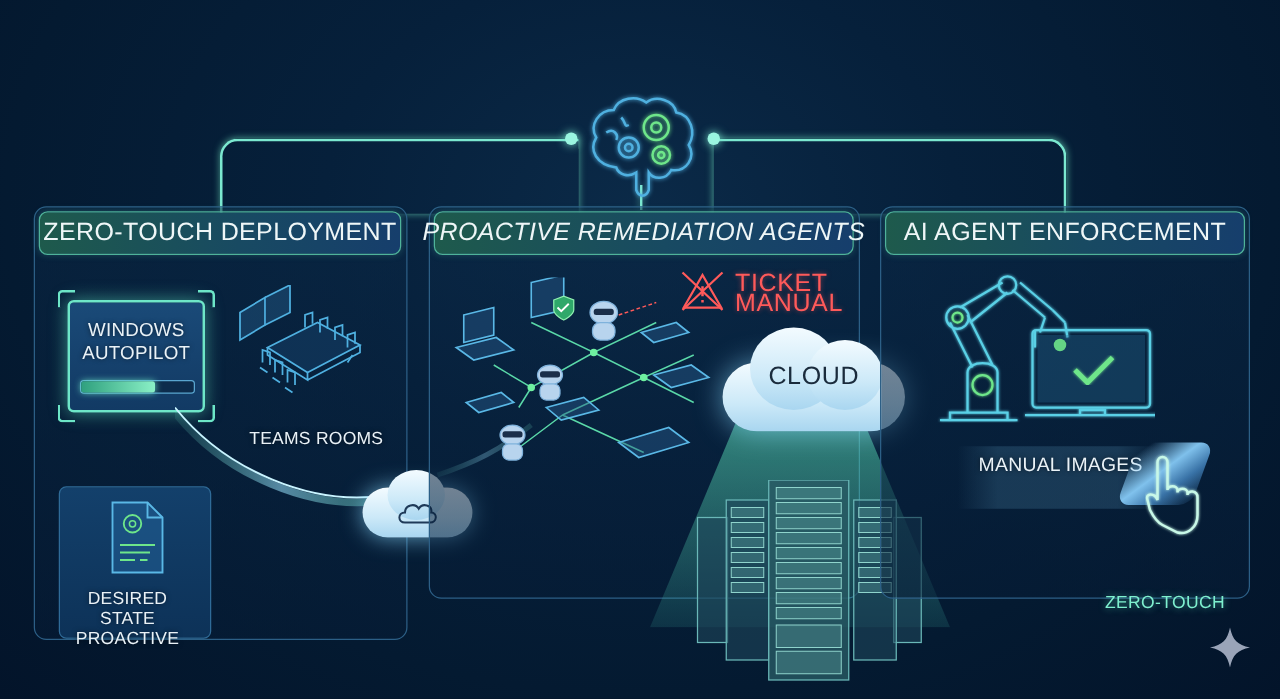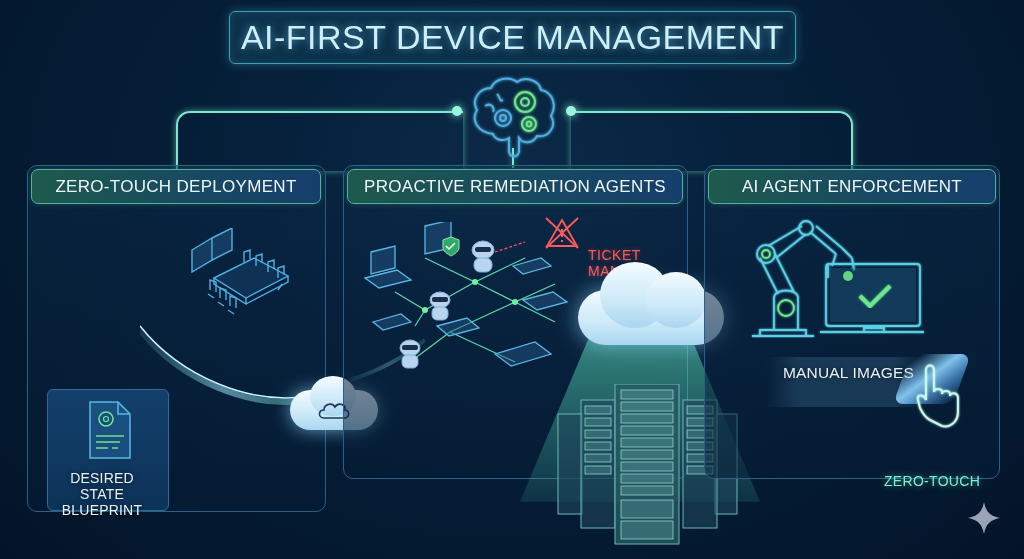--- a/index.html
+++ b/index.html
@@ -10,47 +10,44 @@
   .title-box{left:229px;top:11px;width:565px;height:51px;border:1.5px solid #3f9fb4;border-radius:6px;
     background:linear-gradient(90deg,rgba(14,52,78,0.85),rgba(10,44,70,0.85));
     box-shadow:0 0 10px rgba(80,200,230,0.35), inset 0 0 8px rgba(60,170,200,0.2);
     display:flex;align-items:center;justify-content:center;}
   .title-text{color:#cdeff7;font-size:34px;letter-spacing:0.5px;font-weight:400;
     text-shadow:0 0 8px rgba(120,220,255,0.6);white-space:nowrap;}
   .connector{border-color:#7be8d0;box-shadow:0 0 6px rgba(120,240,200,0.6);}
   .panel{border:1.5px solid #2c5f86;border-radius:10px;background:linear-gradient(180deg,rgba(10,40,70,0.55),rgba(6,28,54,0.55));}
   .panel-header{border:1.5px solid #4fb39a;border-radius:7px;
     background:linear-gradient(90deg,#1e5a4c 0%,#184a62 55%,#163e6c 100%);
-    display:flex;align-items:center;justify-content:center;color:#eef6f7;font-size:17px;letter-spacing:0.3px;white-space:nowrap;
+    display:flex;align-items:center;justify-content:center;color:#eef6f7;font-size:20px;letter-spacing:0.3px;white-space:nowrap;
     box-shadow:0 0 6px rgba(90,200,170,0.25);}
   .autopilot{border:2px solid #6ee6c8;border-radius:5px;background:linear-gradient(180deg,#1a4a78,#123a64);
     box-shadow:0 0 14px rgba(100,240,200,0.5);}
   .corner{border-color:#6ee6c8;border-style:solid;width:12px;height:12px;}
   .label-white{color:#eaf2f7;font-size:15px;text-align:center;line-height:18px;letter-spacing:0.2px;text-shadow:0 0 4px rgba(0,0,0,0.6);}
   .cloud-shape{background:linear-gradient(180deg,#f3fbff 0%,#cce9f8 60%,#a9d6f0 100%);}
   .pki-text{color:#1a2b3c;font-size:20px;text-align:center;line-height:22px;letter-spacing:0.5px;}
-  .ticket-text{color:#ff5a5a;font-size:14px;line-height:16px;letter-spacing:0.5px;text-shadow:0 0 4px rgba(255,80,80,0.5);margin-top:28px;}
+  .ticket-text{color:#ff5a5a;font-size:20px;line-height:16px;letter-spacing:0.5px;text-shadow:0 0 4px rgba(255,80,80,0.5);}
   .zero-touch{color:#7ff0cf;font-size:14px;letter-spacing:0.3px;text-shadow:0 0 6px rgba(100,240,200,0.6);}
   .manual-box{background:linear-gradient(90deg,rgba(20,50,80,0.0),rgba(40,80,110,0.55) 20%,rgba(40,80,110,0.55) 80%,rgba(20,50,80,0));}
   .blueprint{border:1.5px solid #2f6b98;border-radius:6px;background:linear-gradient(180deg,#13406b,#0d3258);}
 </style>
 </head>
 <body>
 
 <div class="stage">
 
   <div class="abs connector" style="left:176px;top:111px;width:285px;height:58px;border-top:2px solid;border-left:2px solid;border-top-left-radius:14px;border-color:#7be8d0;"></div>
   <div class="abs connector" style="left:571px;top:111px;width:280px;height:58px;border-top:2px solid;border-right:2px solid;border-top-right-radius:14px;border-color:#7be8d0;"></div>
   <div class="abs connector" style="left:512px;top:148px;width:0;height:20px;border-left:2px solid;border-color:#7be8d0;"></div>
   <div class="abs" style="left:452px;top:106px;width:10px;height:10px;border-radius:50%;background:#9af5e0;box-shadow:0 0 8px #7be8d0;"></div>
   <div class="abs" style="left:566px;top:106px;width:10px;height:10px;border-radius:50%;background:#9af5e0;box-shadow:0 0 8px #7be8d0;"></div>
 
-  <div class="abs title-box">
-    <span class="title-text">AI-FIRST DEVICE MANAGEMENT</span>
-  </div>
 
   <div class="abs" style="left:463px;top:72px;width:100px;height:90px;">
     <svg width="100" height="90" viewBox="0 0 100 90">
       <defs>
           <filter id="gl">
             <feGaussianBlur stdDeviation="1.5" result="b"></feGaussianBlur>
             <feMerge>
               <feMergeNode in="b"></feMergeNode>
               <feMergeNode in="SourceGraphic"></feMergeNode>
             </feMerge>
@@ -65,48 +62,64 @@
         <circle cx="40" cy="46" r="3" stroke="#4fb0e0"></circle>
         <circle cx="66" cy="52" r="7" stroke="#6ee68a"></circle>
         <circle cx="66" cy="52" r="2.5" stroke="#6ee68a"></circle>
       </g>
     </svg>
   </div>
 
   <div class="abs panel" style="left:27px;top:165px;width:297px;height:345px;"></div>
   <div class="abs panel-header" style="left:31px;top:169px;width:288px;height:33px;">ZERO-TOUCH DEPLOYMENT</div>
 
+  <div class="abs" style="left:46px;top:232px;width:126px;height:106px;">
+    <div class="abs corner" style="left:0;top:0;border-width:2px 0 0 2px;border-radius:4px 0 0 0;"></div>
+    <div class="abs corner" style="right:0;top:0;border-width:2px 2px 0 0;border-radius:0 4px 0 0;"></div>
+    <div class="abs corner" style="left:0;bottom:0;border-width:0 0 2px 2px;border-radius:0 0 0 4px;"></div>
+    <div class="abs corner" style="right:0;bottom:0;border-width:0 2px 2px 0;border-radius:0 0 4px 0;"></div>
+    <div class="abs autopilot" style="left:8px;top:8px;width:106px;height:86px;">
+      <div class="abs label-white" style="left:0;top:14px;width:106px;">
+        <div>WINDOWS</div>
+        <div>AUTOPILOT</div>
+      </div>
+      <div class="abs" style="left:8px;top:62px;width:90px;height:9px;border:1px solid #5aa6d0;border-radius:3px;background:#0d2c4c;">
+        <div style="width:65%;height:100%;border-radius:2px;background:linear-gradient(90deg,#2fa07e,#8af0c6);box-shadow:0 0 6px #6ee6c8;"></div>
+      </div>
+    </div>
+  </div>
 
   <div class="abs" style="left:184px;top:228px;width:110px;height:100px;">
     <svg width="110" height="100" viewBox="0 0 110 100">
       <g fill="none" stroke="#4fb0e0" stroke-width="1.4">
         <path d="M8 22 L28 10 L28 32 L8 44 Z" fill="rgba(60,140,200,0.25)"></path>
         <path d="M28 10 L48 0 L48 22 L28 32" fill="rgba(60,140,200,0.25)"></path>
         <path d="M30 50 L70 30 L104 48 L62 70 Z" fill="rgba(30,80,130,0.35)"></path>
         <path d="M30 50 L30 56 L62 76 L62 70 M62 76 L104 54 L104 48"></path>
         <path d="M60 34 L60 24 L66 22 L66 31 M72 38 L72 28 L78 26 L78 35 M84 44 L84 34 L90 32 L90 41 M94 50 L94 40 L100 38 L100 47"></path>
         <path d="M26 62 L26 52 L32 54 L32 64 M36 70 L36 60 L42 62 L42 72 M46 78 L46 68 L52 70 L52 80"></path>
         <path d="M24 66 l6 4 M34 74 l6 4 M44 82 l6 4 M98 56 l-4 6"></path>
       </g>
     </svg>
   </div>
+  <div class="abs label-white" style="left:188px;top:341px;width:130px;font-size:14px;">TEAMS ROOMS</div>
 
   <div class="abs blueprint" style="left:47px;top:389px;width:120px;height:120px;">
     <div class="abs" style="left:40px;top:10px;width:44px;height:60px;">
       <svg width="44" height="60" viewBox="0 0 44 60">
         <path d="M2 2 L30 2 L42 14 L42 58 L2 58 Z" fill="rgba(40,110,170,0.4)" stroke="#5ab8e6" stroke-width="1.5"></path>
         <path d="M30 2 L30 14 L42 14" fill="none" stroke="#5ab8e6" stroke-width="1.5"></path>
         <circle cx="18" cy="19" r="7" fill="none" stroke="#6ee68a" stroke-width="1.5"></circle>
         <circle cx="18" cy="19" r="2.5" fill="none" stroke="#6ee68a" stroke-width="1.2"></circle>
         <path d="M8 36 H36 M8 42 H32 M8 48 H20 M24 48 H30" stroke="#6ee68a" stroke-width="1.5"></path>
       </svg>
     </div>
     <div class="abs label-white" style="left:0;top:80px;width:108px;font-size:14px;line-height:16px;">
       <div>DESIRED STATE</div>
-      <div>BLUEPRINT</div>
+      <div>PROACTIVE</div>
     </div>
   </div>
 
   <div class="abs" style="left:140px;top:320px;width:300px;height:120px;">
     <svg width="300" height="120" viewBox="0 0 300 120">
       <defs>
         <linearGradient id="strm" x1="0" x2="1">
           <stop offset="0" stop-color="#6ee6c8" stop-opacity="0.2"></stop>
           <stop offset="0.5" stop-color="#9ae4ff" stop-opacity="0.9"></stop>
           <stop offset="1" stop-color="#6ee6c8" stop-opacity="0.5"></stop>
@@ -120,21 +133,21 @@
 
   <div class="abs cloud-shape" style="left:290px;top:390px;width:88px;height:40px;border-radius:20px;box-shadow:0 0 18px rgba(140,220,255,0.7);"></div>
   <div class="abs cloud-shape" style="left:310px;top:376px;width:46px;height:40px;border-radius:50%;"></div>
   <div class="abs" style="left:316px;top:398px;width:36px;height:22px;">
     <svg width="36" height="22" viewBox="0 0 36 22">
         <path d="M8 20 C2 20 2 12 8 12 C8 6 16 4 19 9 C22 4 30 6 29 12 C34 12 34 20 28 20 Z" fill="none" stroke="#1f3a58" stroke-width="1.6"></path>
       </svg>
   </div>
 
   <div class="abs panel" style="left:343px;top:165px;width:343px;height:312px;"></div>
-  <div class="abs panel-header" style="left:347px;top:169px;width:334px;height:33px;">PROACTIVE REMEDIATION AGENTS</div>
+  <div class="abs panel-header" style="left:347px;top:169px;width:334px;height:33px;font-style:italic;">PROACTIVE REMEDIATION AGENTS</div>
 
   <div class="abs" style="left:355px;top:222px;width:240px;height:160px;">
     <svg width="240" height="160" viewBox="0 0 240 160">
       <g stroke="#5ad8a8" stroke-width="1.2" fill="none">
         <path d="M70 36 L120 60 L170 36 M120 60 L160 80 L200 62 M120 60 L70 88 L40 70 M70 88 L60 104 M160 80 L200 100 M95 110 L160 80 M95 110 L55 140 M95 110 L160 140"></path>
       </g>
       <g fill="#6ef0a0">
           <circle cx="120" cy="60" r="3"></circle>
           <circle cx="160" cy="80" r="3"></circle>
           <circle cx="70" cy="88" r="3"></circle>
@@ -216,20 +229,21 @@
           <rect x="132" y="70" width="26" height="8"></rect>
           <rect x="132" y="82" width="26" height="8"></rect>
       </g>
     </svg>
   </div>
 
   <div class="abs cloud-shape" style="left:578px;top:290px;width:146px;height:55px;border-radius:28px;box-shadow:0 0 22px rgba(140,220,255,0.6);"></div>
   <div class="abs cloud-shape" style="left:600px;top:262px;width:70px;height:66px;border-radius:50%;"></div>
   <div class="abs cloud-shape" style="left:646px;top:272px;width:60px;height:56px;border-radius:50%;"></div>
   <div class="abs pki-text" style="left:578px;top:290px;width:146px;">
+    <div>CLOUD</div>
   </div>
 
   <div class="abs panel" style="left:704px;top:165px;width:294px;height:312px;"></div>
   <div class="abs panel-header" style="left:708px;top:169px;width:286px;height:33px;">AI AGENT ENFORCEMENT</div>
 
   <div class="abs" style="left:744px;top:218px;width:180px;height:120px;">
     <svg width="180" height="120" viewBox="0 0 180 120">
       <defs>
           <filter id="gl2">
             <feGaussianBlur stdDeviation="1.2" result="b"></feGaussianBlur>

